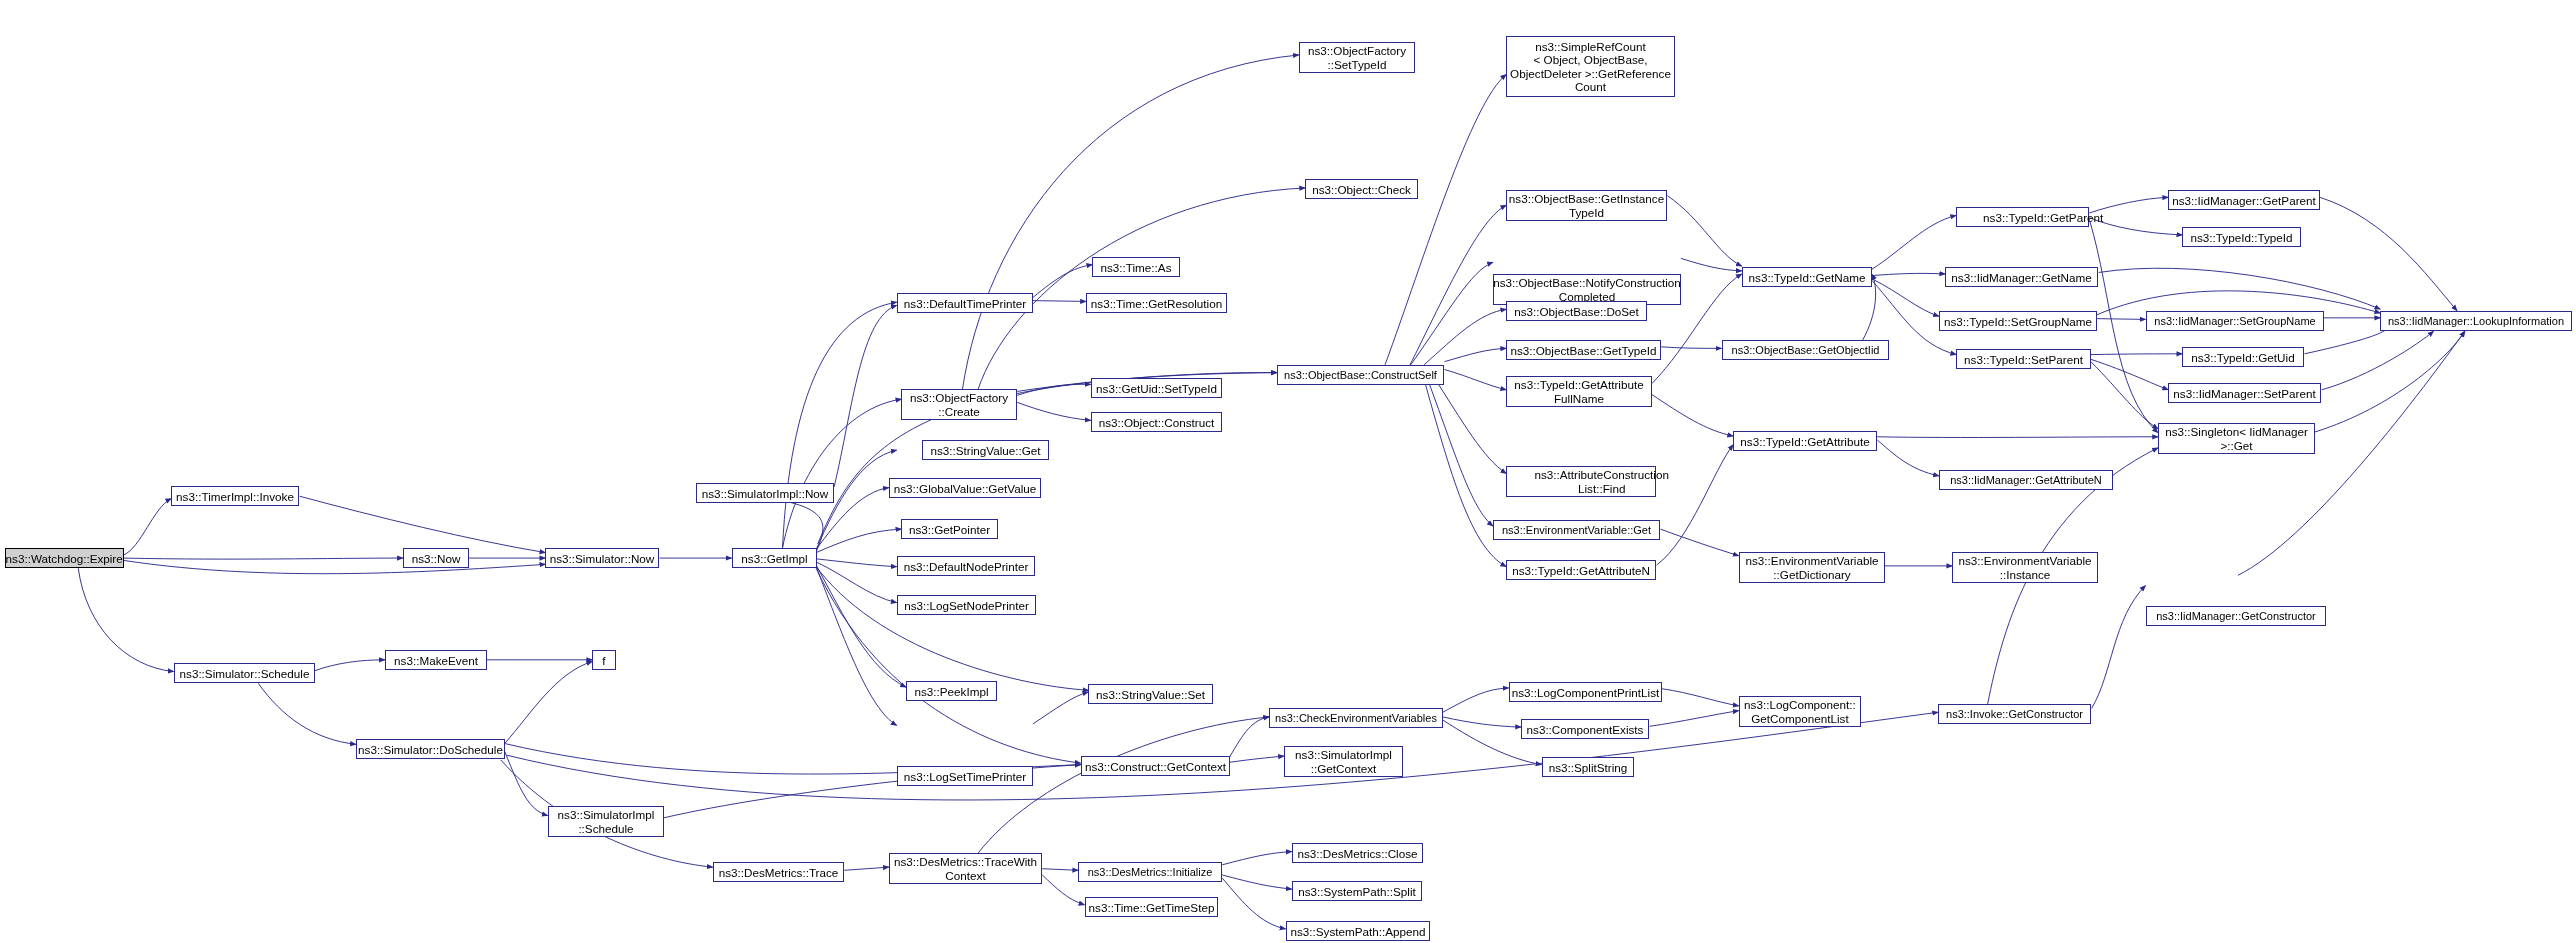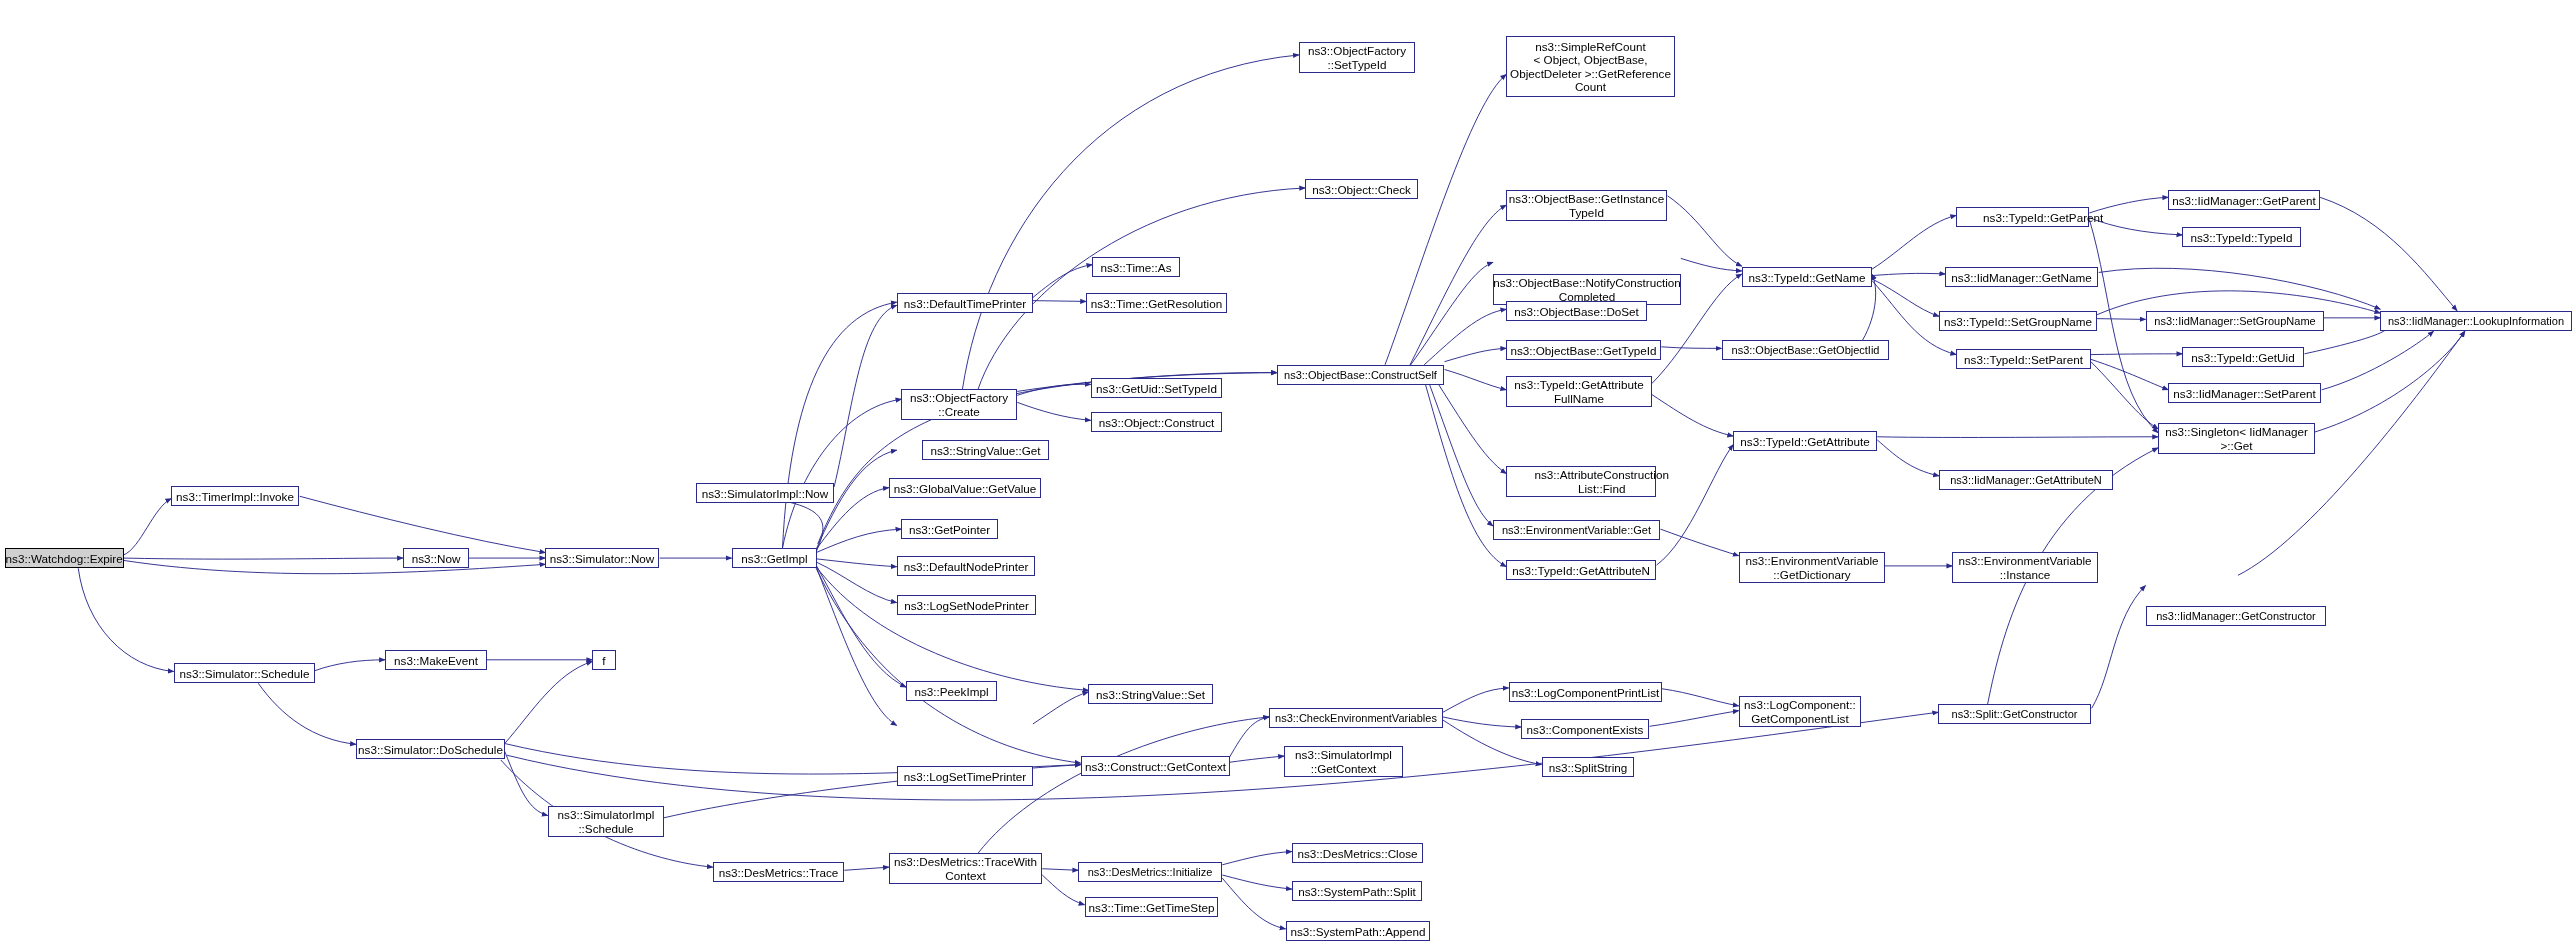--- a/index.html
+++ b/index.html
@@ -188,21 +188,21 @@
       <div class="node" style="left: 1088px; top: 684px; width: 125px; height: 20.3px;">ns3::StringValue::Set</div>
       <div class="node" style="left: 1081px; top: 756px; width: 149px; height: 20.3px;">ns3::Construct::GetContext</div>
       <div class="node" style="left: 1284px; top: 746px; width: 119px; height: 31px;">ns3::SimulatorImpl
 ::GetContext</div>
       <div class="node" style="left: 1269px; top: 708px; width: 174px; height: 20.3px; font-size: 11px;">ns3::CheckEnvironmentVariables</div>
       <div class="node" style="left: 1509px; top: 682px; width: 153px; height: 20.3px;">ns3::LogComponentPrintList</div>
       <div class="node" style="left: 1521px; top: 719px; width: 128px; height: 20.3px;">ns3::ComponentExists</div>
       <div class="node" style="left: 1542px; top: 757px; width: 92px; height: 20.3px;">ns3::SplitString</div>
       <div class="node" style="left: 1739px; top: 696px; width: 122px; height: 31px;">ns3::LogComponent::
 GetComponentList</div>
-      <div class="node" style="left: 1938px; top: 704px; width: 153px; height: 20.3px; font-size: 11px;">ns3::Split::GetConstructor</div>
+      <div class="node" style="left: 1938px; top: 704px; width: 153px; height: 20.3px; font-size: 11px;">ns3::Invoke::GetConstructor</div>
       <div class="node" style="left: 2146px; top: 575px; width: 180px; height: 20.3px; font-size: 11px; margin-top: 31px;">ns3::IidManager::GetConstructor</div>
       <div class="node" style="left: 1299px; top: 42px; width: 116px; height: 31px;">ns3::ObjectFactory
 ::SetTypeId</div>
       <div class="node" style="left: 1305px; top: 179px; width: 113px; height: 20.3px;">ns3::Object::Check</div>
       <div class="node" style="left: 1277px; top: 365px; width: 167px; height: 20.3px; font-size: 11px;">ns3::ObjectBase::ConstructSelf</div>
       <div class="node" style="left: 1506px; top: 36px; width: 169px; height: 61px;">ns3::SimpleRefCount
 &lt; Object, ObjectBase,
 ObjectDeleter &gt;::GetReference
 Count</div>
       <div class="node" style="left: 1506px; top: 190px; width: 161px; height: 31px;">ns3::ObjectBase::GetInstance

